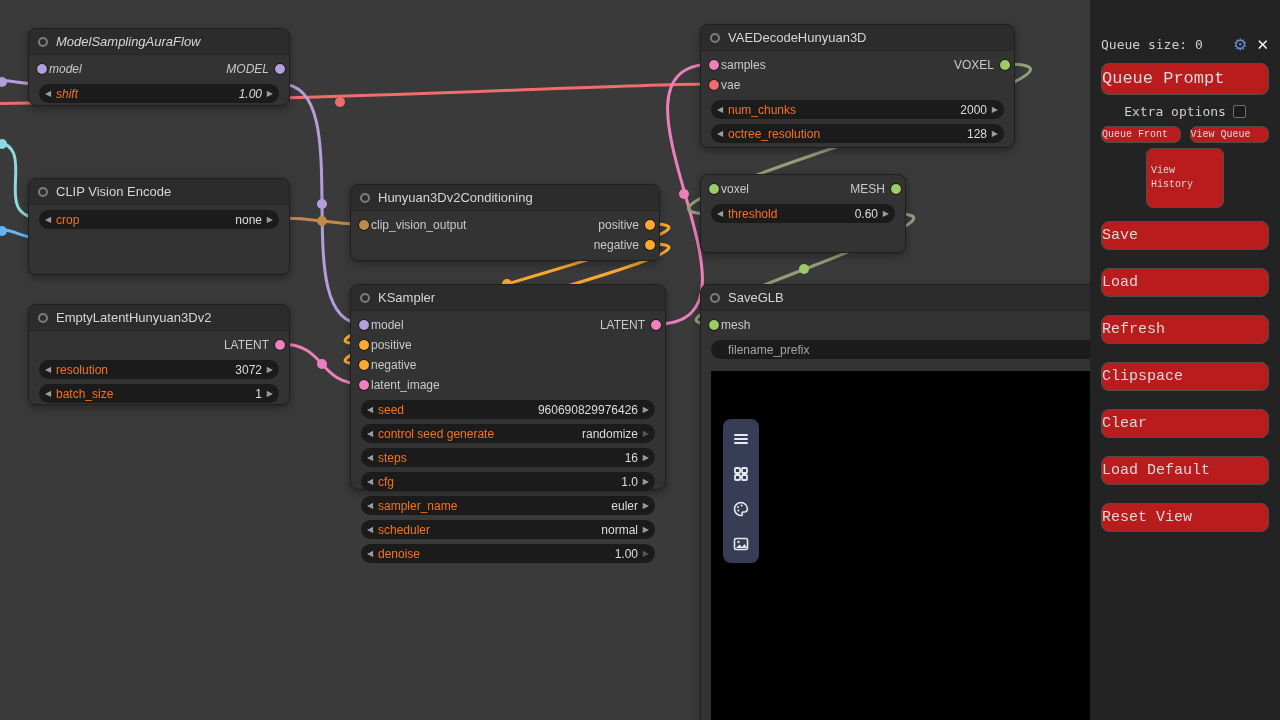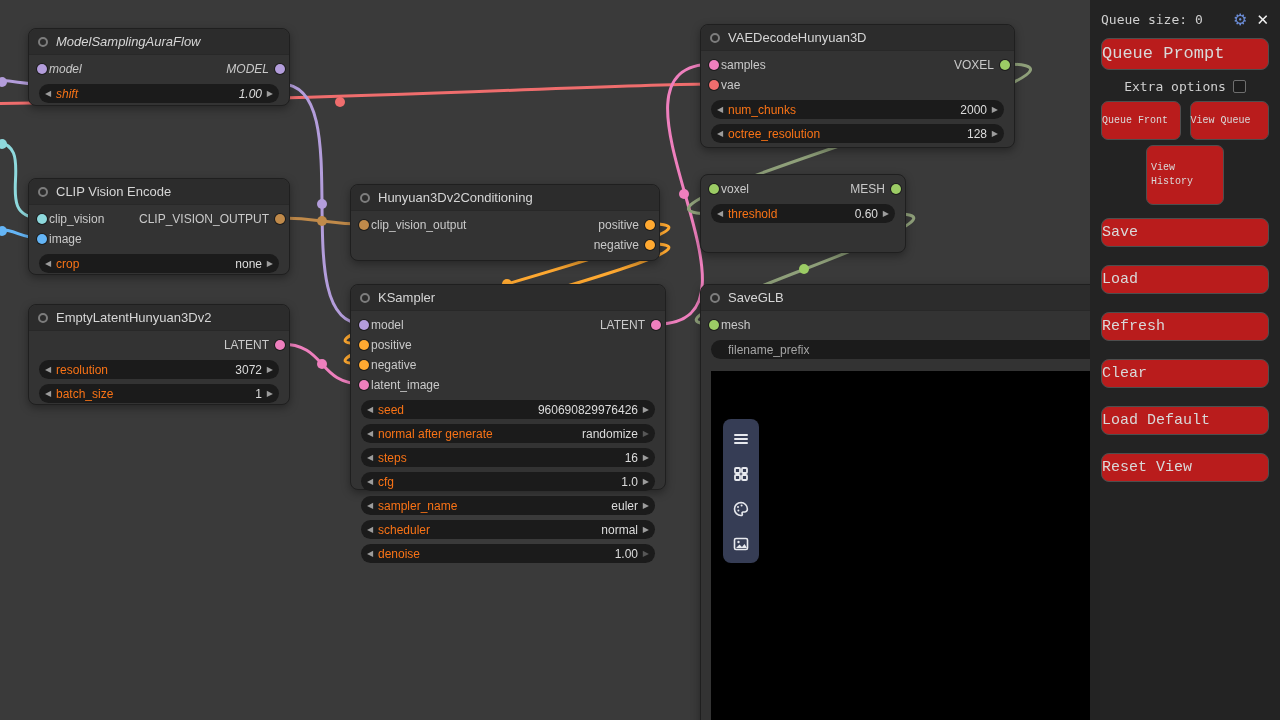--- a/index.html
+++ b/index.html
@@ -38,36 +38,36 @@
 
   .viewport { position:absolute; left:10px; right:10px; bottom:10px; background:#000; }
   .vp-toolbar { position:absolute; left:12px; top:48px; width:36px; background:#363d55;
                 border-radius:8px; padding:2px 0; display:flex; flex-direction:column; }
   .vp-btn { width:36px; height:35px; display:flex; align-items:center; justify-content:center;
             cursor:pointer; }
 
   #menu { position:absolute; top:0; right:0; width:190px; height:720px; background:#232323;
           z-index:50; color:#cfcfcf; padding:10px 11px 0;
           font-family:"DejaVu Sans Mono","Liberation Mono",monospace; }
-  .menu-header { display:flex; align-items:center; font-size:13px; margin-bottom:9px; }
+  .menu-header { display:flex; align-items:center; font-size:13px; margin-bottom:9px;margin-top:25px; }
   .menu-header .queue-size { flex:1; }
   .menu-header .gear { color:#6b8cd6; font-size:16px; margin-right:9px; cursor:pointer;
                        font-family:"DejaVu Sans",sans-serif; }
   .menu-header .close { color:#f2f2f2; font-size:15px; cursor:pointer;
                         font-family:"DejaVu Sans",sans-serif; }
   .btn { display:block; width:100%; background:#b91c1c; border:1px solid #4e4e4e;
          border-radius:8px; color:#d9d9d9; font-family:Liberation Mono, monospace; text-align:left; cursor:pointer; }
   .btn-large { font-size:17px; padding:5px 0 6px; margin-bottom:9px; }
   .btn-std { font-size:15px; padding:5px 0; margin-bottom:18px; }
   .extra { display:flex; align-items:center; justify-content:center; gap:7px; font-size:13px;
            margin-bottom:7px; }
   .checkbox { width:13px; height:13px; border:1px solid #6e6e6e; background:#1c1c1c;
               border-radius:2px; cursor:pointer; }
   .small-row { display:flex; gap:9px; margin-bottom:5px; }
-  .btn-small { font-size:10px; padding:13px 0; flex:1; border-radius:7px; }
+  .btn-small { font-size:10px; padding:2px 0; flex:1; border-radius:7px; }
   .btn-history { width:78px; margin:0 auto 13px; font-size:10px; padding:15px 4px;
                  border-radius:7px; line-height:1.4; }
   .menu-stack { margin-top:1px; }
 </style>
 </head>
 <body>
 
 <div id="canvas">
   <svg id="wires" width="1280" height="720">
       <path d="M -130 104 C 300 104, 603 84, 713 84" fill="none" stroke="#ef6d6d" stroke-width="3" stroke-linecap="round"></path>
@@ -114,32 +114,20 @@
         <span class="wlabel">shift</span>
         <span class="wvalue">1.00</span>
         <span class="warrow right">▶</span>
       </div>
     </div>
     <div class="node" style="left: 28px; top: 178px; width: 262px; height: 97px;">
       <div class="node-title">
         <span class="title-dot"></span>
         <span>CLIP Vision Encode</span>
       </div>
-      <div class="rows">
-        <div class="row">
-          <span class="slot-dot in" style="background: rgb(142, 217, 221);"></span>
-          <span class="rlabel">clip_vision</span>
-          <span class="rlabel out">CLIP_VISION_OUTPUT</span>
-          <span class="slot-dot out" style="background: rgb(192, 138, 74);"></span>
-        </div>
-        <div class="row">
-          <span class="slot-dot in" style="background: rgb(100, 181, 246);"></span>
-          <span class="rlabel">image</span>
-        </div>
-      </div>
       <div class="widget">
         <span class="warrow left">◀</span>
         <span class="wlabel">crop</span>
         <span class="wvalue">none</span>
         <span class="warrow right">▶</span>
       </div>
     </div>
     <div class="node" style="left: 28px; top: 304px; width: 262px; height: 101px;">
       <div class="node-title">
         <span class="title-dot"></span>
@@ -208,21 +196,21 @@
         </div>
       </div>
       <div class="widget">
         <span class="warrow left">◀</span>
         <span class="wlabel">seed</span>
         <span class="wvalue">960690829976426</span>
         <span class="warrow right">▶</span>
       </div>
       <div class="widget">
         <span class="warrow left">◀</span>
-        <span class="wlabel">normal after generate</span>
+        <span class="wlabel">control seed generate</span>
         <span class="wvalue">randomize</span>
         <span class="warrow right dim">▶</span>
       </div>
       <div class="widget">
         <span class="warrow left">◀</span>
         <span class="wlabel">steps</span>
         <span class="wvalue">16</span>
         <span class="warrow right">▶</span>
       </div>
       <div class="widget">
@@ -364,17 +352,18 @@
   </div>
   <div class="small-row">
     <button class="btn btn-small">Queue Front</button>
     <button class="btn btn-small">View Queue</button>
   </div>
   <button class="btn btn-history">View History</button>
   <div class="menu-stack">
     <button class="btn btn-std">Save</button>
     <button class="btn btn-std">Load</button>
     <button class="btn btn-std">Refresh</button>
+    <button class="btn btn-std">Clipspace</button>
     <button class="btn btn-std">Clear</button>
     <button class="btn btn-std">Load Default</button>
     <button class="btn btn-std">Reset View</button>
   </div>
 </div>
 
 </body></html>

